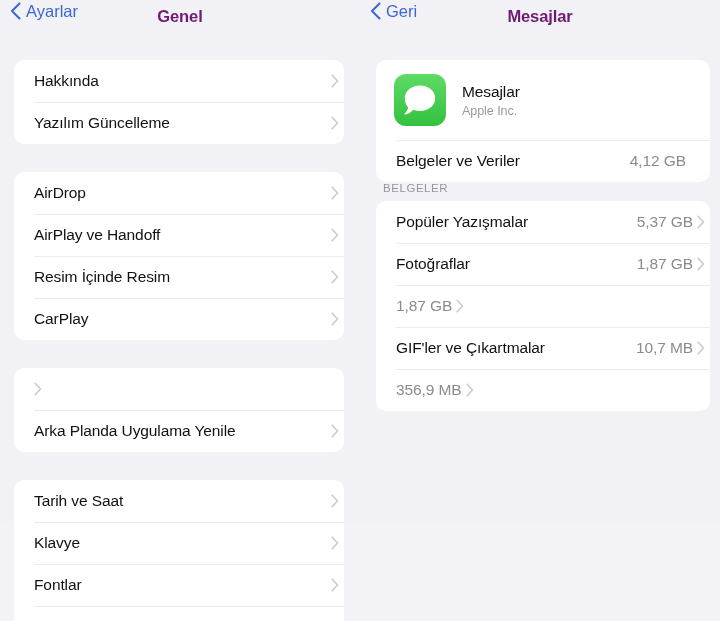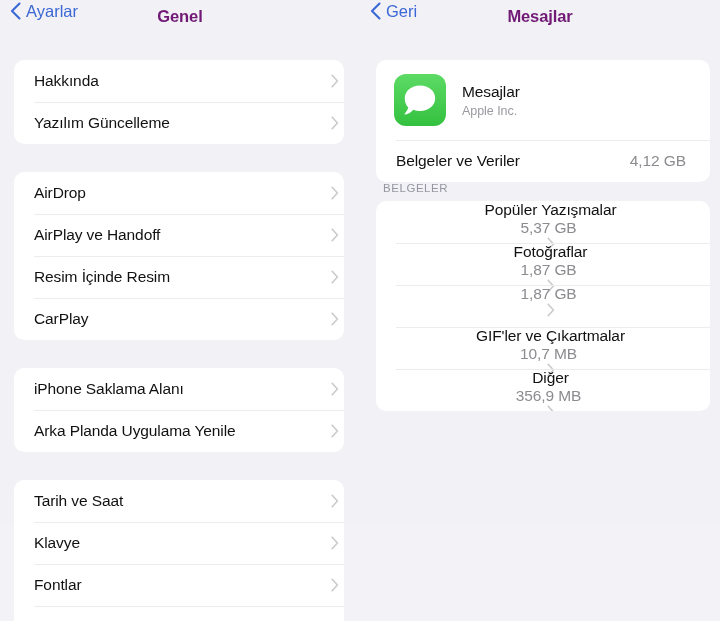--- a/index.html
+++ b/index.html
@@ -179,21 +179,21 @@
 
   .row-no-chev { padding-right: 20px; }
 
   .section-header {
     font-size: 11.5px;
     color: #9596a0;
     letter-spacing: 0.55px;
     padding: 0 0 7px 23px;
   }
 
-  .row-tall { height: 42px; flex-direction: column; }
+  .row-tall { height: 42px; }
 </style>
 </head>
 <body>
 
 <div class="screen">
 
   <div class="panel panel-left">
 
     <div class="navbar">
       <div class="back-btn">
@@ -249,21 +249,20 @@
             <svg class="chev" viewBox="0 0 8 14">
               <polyline points="1.2,1.3 6.4,7 1.2,12.7" fill="none" stroke="#c3c3c7" stroke-width="1.7" stroke-linecap="round" stroke-linejoin="round"></polyline>
             </svg>
           </div>
         </div>
       </div>
 
       <div class="left-group">
         <div class="card">
           <div class="row">
-            <span class="row-label">iPhone Saklama Alanı</span>
             <svg class="chev" viewBox="0 0 8 14">
               <polyline points="1.2,1.3 6.4,7 1.2,12.7" fill="none" stroke="#c3c3c7" stroke-width="1.7" stroke-linecap="round" stroke-linejoin="round"></polyline>
             </svg>
           </div>
           <div class="row">
             <span class="row-label">Arka Planda Uygulama Yenile</span>
             <svg class="chev" viewBox="0 0 8 14">
               <polyline points="1.2,1.3 6.4,7 1.2,12.7" fill="none" stroke="#c3c3c7" stroke-width="1.7" stroke-linecap="round" stroke-linejoin="round"></polyline>
             </svg>
           </div>
@@ -363,21 +362,20 @@
 
         <div class="row row-tall">
           <span class="row-label">GIF'ler ve Çıkartmalar</span>
           <span class="row-value">10,7 MB</span>
           <svg class="chev" viewBox="0 0 8 14">
             <polyline points="1.2,1.3 6.4,7 1.2,12.7" fill="none" stroke="#c3c3c7" stroke-width="1.7" stroke-linecap="round" stroke-linejoin="round"></polyline>
           </svg>
         </div>
 
         <div class="row row-tall">
-          <span class="row-label">Diğer</span>
           <span class="row-value">356,9 MB</span>
           <svg class="chev" viewBox="0 0 8 14">
             <polyline points="1.2,1.3 6.4,7 1.2,12.7" fill="none" stroke="#c3c3c7" stroke-width="1.7" stroke-linecap="round" stroke-linejoin="round"></polyline>
           </svg>
         </div>
 
       </div>
 
     </div>
   </div>

